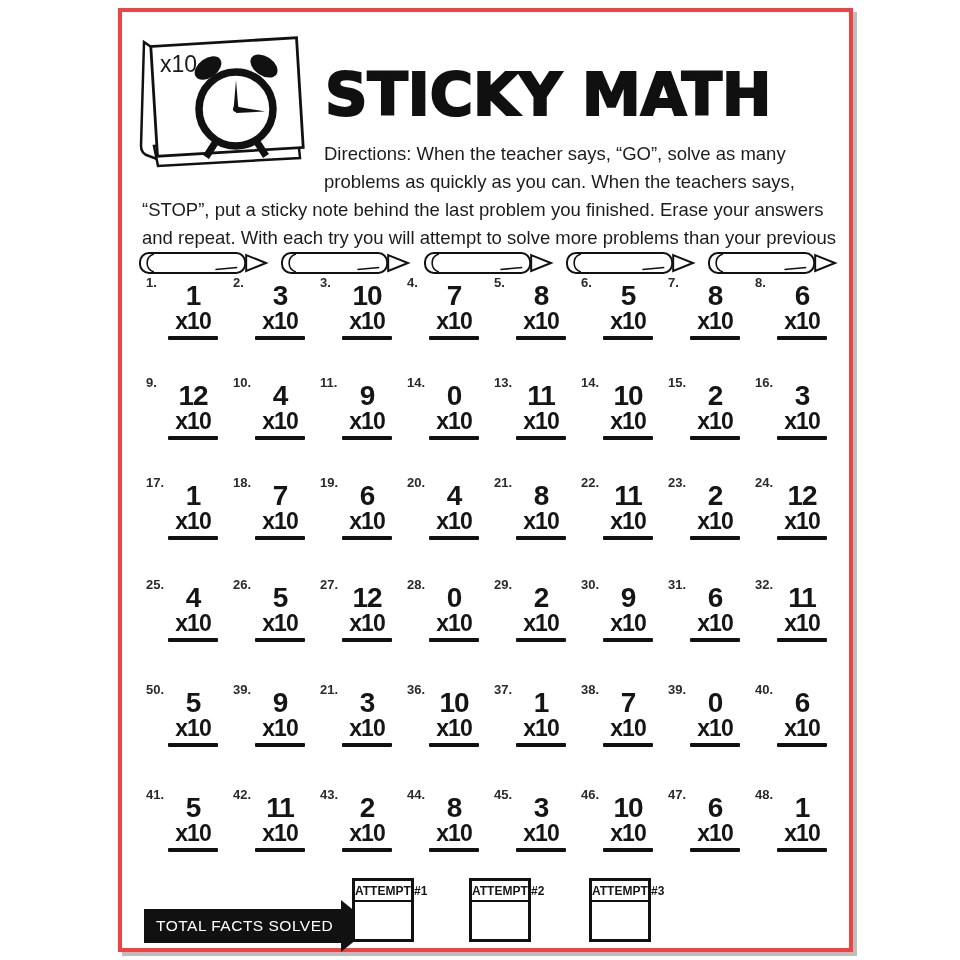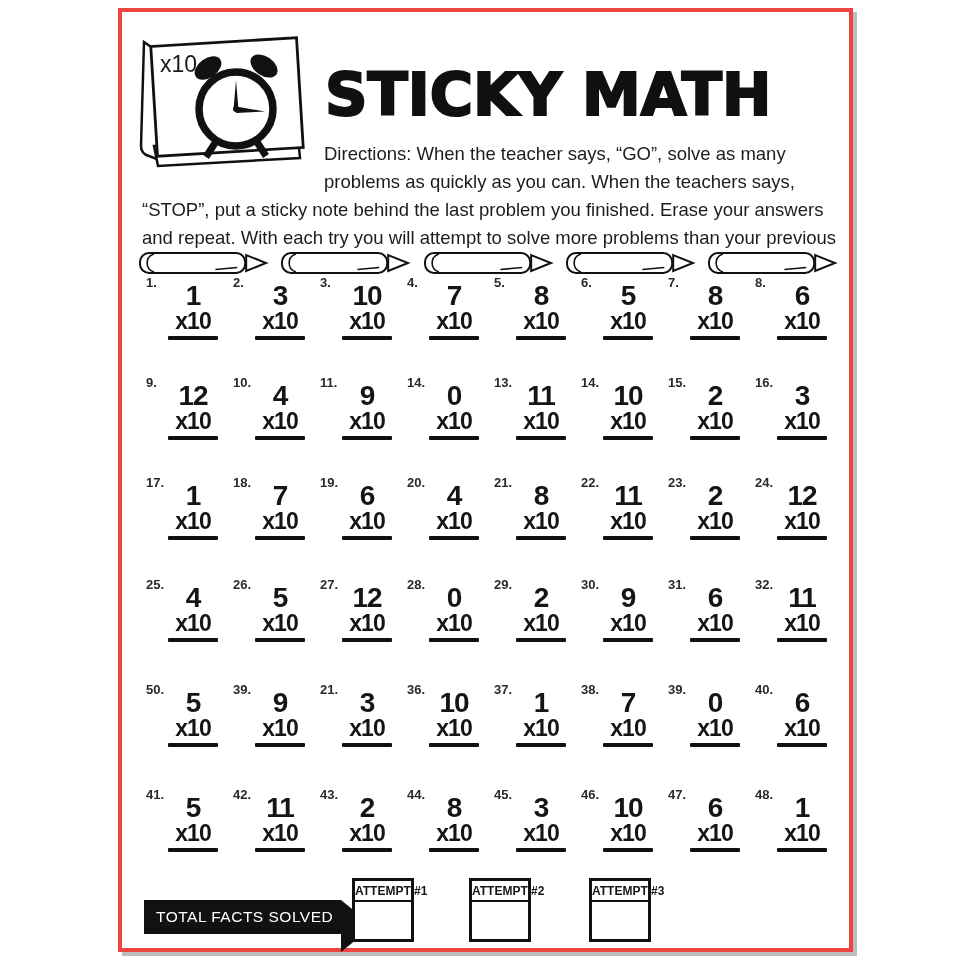--- a/index.html
+++ b/index.html
@@ -20,21 +20,21 @@
   
   .grid{position:absolute;left:20px;top:262px;width:696px;display:grid;
     grid-template-columns:repeat(8,87px);grid-template-rows:100px 100px 102px 105px 105px 90px;}
   .problem{position:relative;}
   .pnum{position:absolute;left:4px;top:1px;font-size:13px;font-weight:700;color:#2a2a2a;}
   .stack{margin:9px 0 0 26px;width:50px;text-align:center;}
   .operand{font-size:28px;font-weight:700;line-height:26px;letter-spacing:-1px;}
   .op{font-size:23px;font-weight:700;line-height:25px;letter-spacing:-1px;}
   .rule{height:4px;background:#111;margin-top:2px;border-radius:1px;}
   
-  .total-arrow{position:absolute;left:22px;top:888px;display:flex;}
+  .total-arrow{position:absolute;left:22px;top:888px;display:flex;align-items:center;}
   .arrow-body{background:#111;color:#fff;font-size:15.5px;letter-spacing:0.5px;
     padding:8px 8px 8px 12px;height:18px;line-height:18px;white-space:nowrap;}
   .arrow-tip{width:0;height:0;border-top:26px solid transparent;border-bottom:26px solid transparent;
     border-left:32px solid #111;}
   .attempt{position:absolute;top:866px;width:56px;height:58px;border:3px solid #111;background:#fff;}
   .attempt-label{border-bottom:2px solid #111;font-size:12px;font-weight:700;text-align:center;
     padding:3px 0 2px;white-space:nowrap;letter-spacing:0;}
   .a1{left:230px}.a2{left:347px}.a3{left:467px}
   .copyright{position:absolute;left:568px;top:906px;font-size:13px;color:#b5b5b5;letter-spacing:0.5px;}
   svg text{font-family:"Liberation Sans", sans-serif;}

